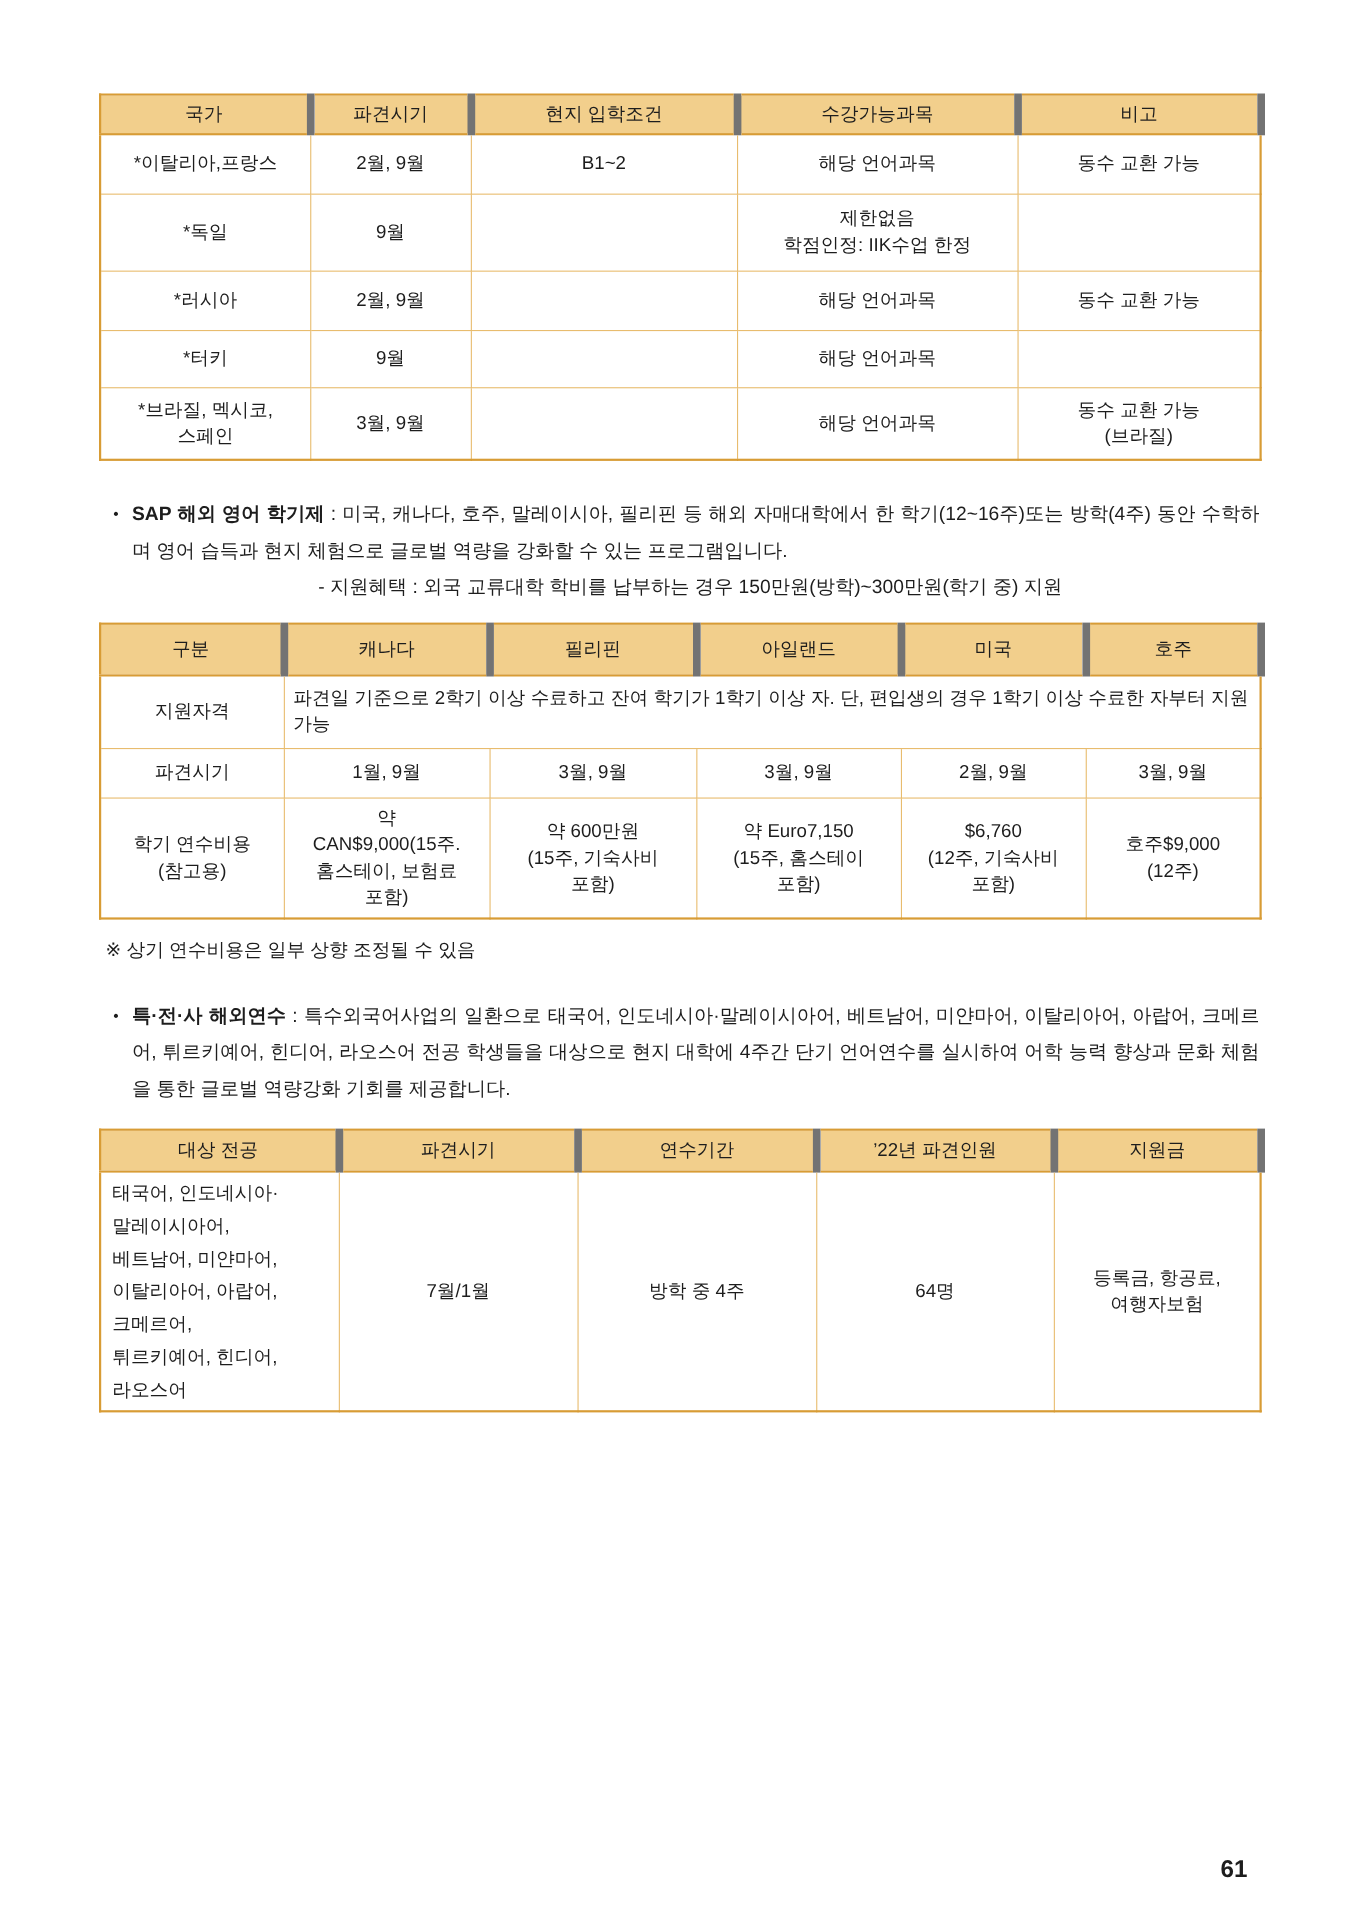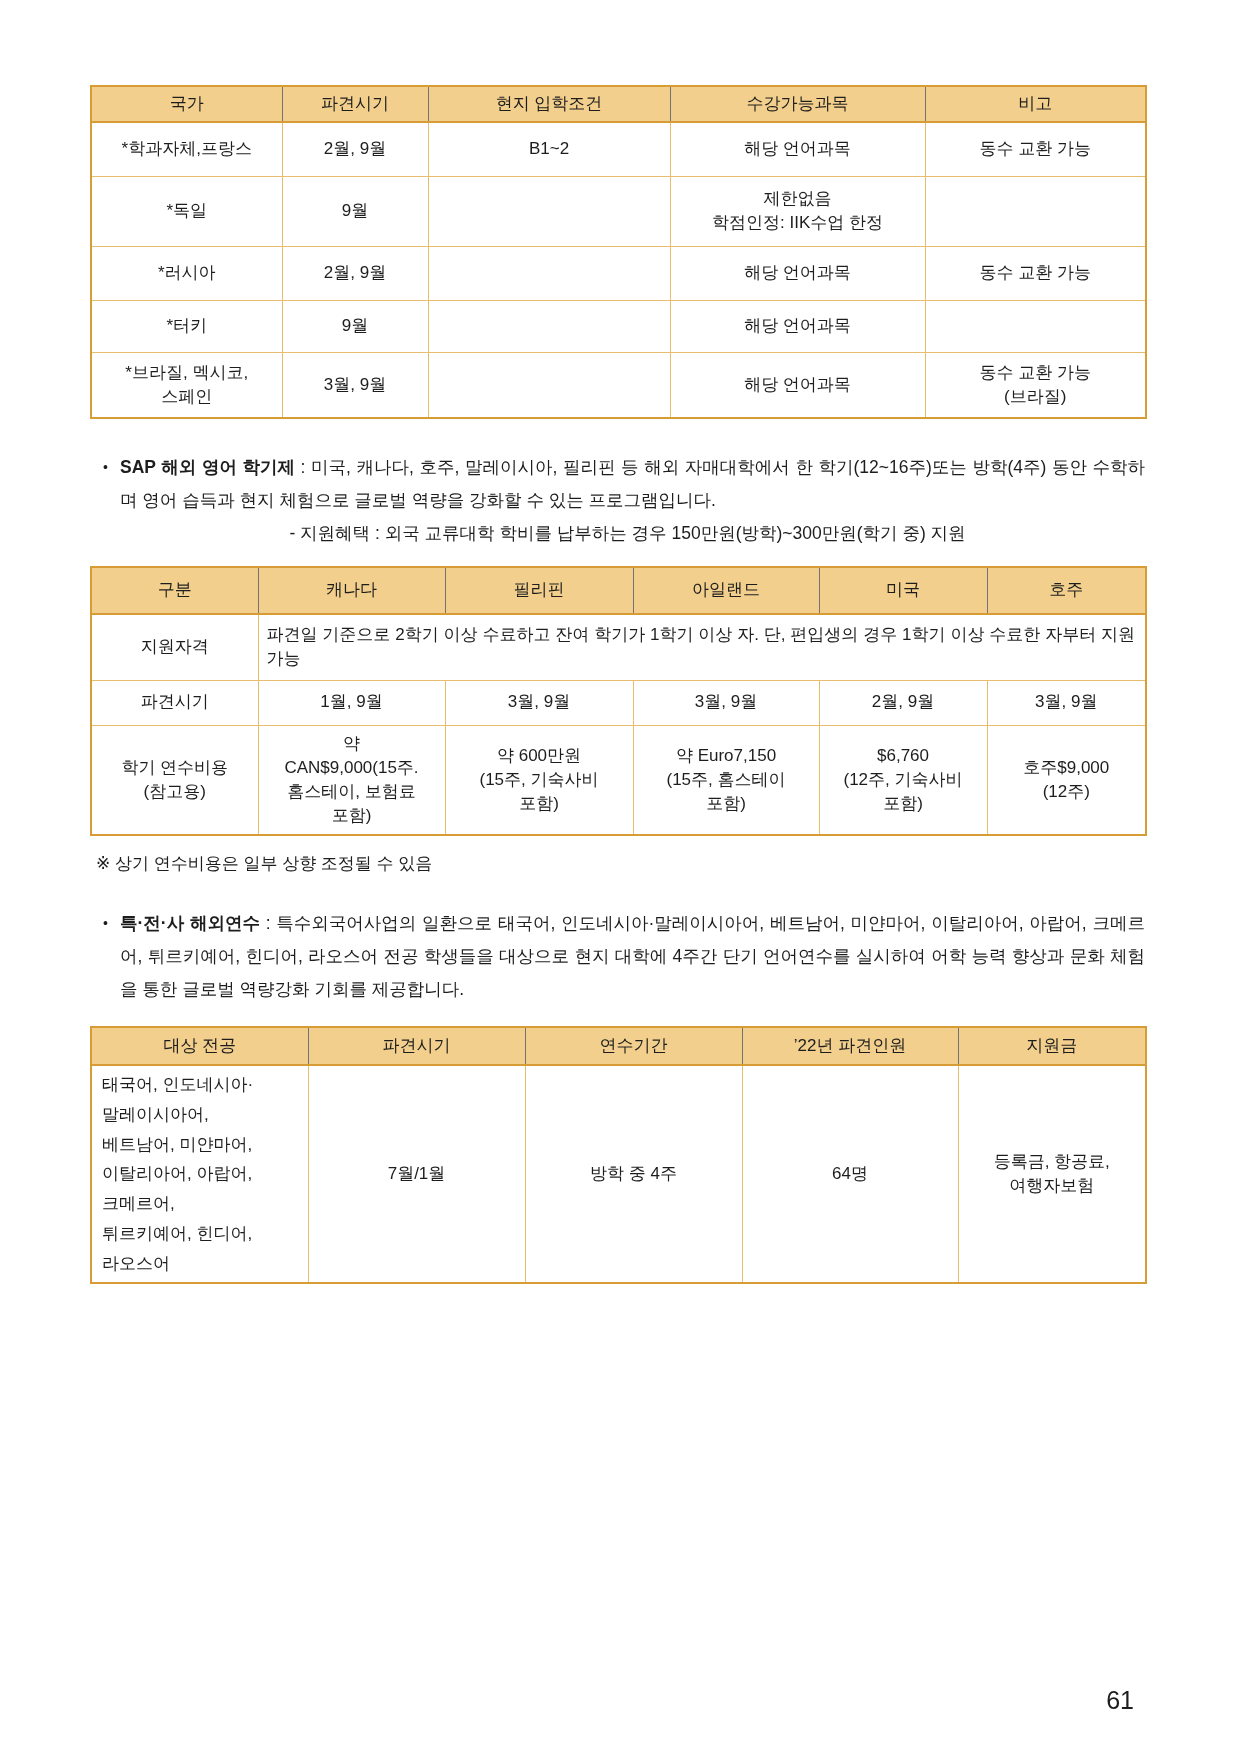--- a/index.html
+++ b/index.html
@@ -18,37 +18,37 @@
   th, td {
     border:1px solid #e8bc6e;
     font-size:17px; line-height:1.42;
     text-align:center; vertical-align:middle;
     padding:4px 8px; white-space:pre-line;
     font-weight:normal; overflow:hidden;
   }
   th {
     background:#f2cf8c;
     border-bottom:2px solid #d89c35;
-    border-left:1px solid #dca039; border-right:1px solid #737373;
+    border-left:1px solid #dca039; border-right:7px solid #737373;
   }
   .left { text-align:left; }
   .just { text-align:justify; padding-right:10px; }
 
   
   .footnote { font-size:17px; margin:16px 0 0 6px; }
   .bullet-para { position:relative; padding-left:30px; margin-top:32px;
                  font-size:17.5px; line-height:33px; text-align:justify; }
   .bullet { position:absolute; left:13px; top:0; font-size:14px; }
   .para-title { font-weight:bold; }
   .benefit-line { margin-left:-10px; text-align:center; }
 
   .mt16 { margin-top:16px; }
   .mt20 { margin-top:20px; }
 
-  .page-number { position:absolute; right:106px; top:1686px; font-size:25px; }
+  .page-number { position:absolute; right:106px; top:1686px; font-size:22px;font-weight:bold; }
 </style>
 </head>
 <body>
 
 <div class="content">
 
   <table>
     <colgroup>
       <col style="width:191px">
         <col style="width:146px">
@@ -58,21 +58,21 @@
     </colgroup>
     <tbody>
         <tr style="height:36px">
       <th>국가</th>
       <th>파견시기</th>
       <th>현지 입학조건</th>
       <th>수강가능과목</th>
       <th>비고</th>
     </tr>
     <tr style="height:54px">
-      <td>*학과자체,프랑스</td>
+      <td>*이탈리아,프랑스</td>
       <td>2월, 9월</td>
       <td>B1~2</td>
       <td>해당 언어과목</td>
       <td>동수 교환 가능</td>
     </tr>
     <tr style="height:70px">
       <td>*독일</td>
       <td>9월</td>
       <td></td>
       <td>제한없음

